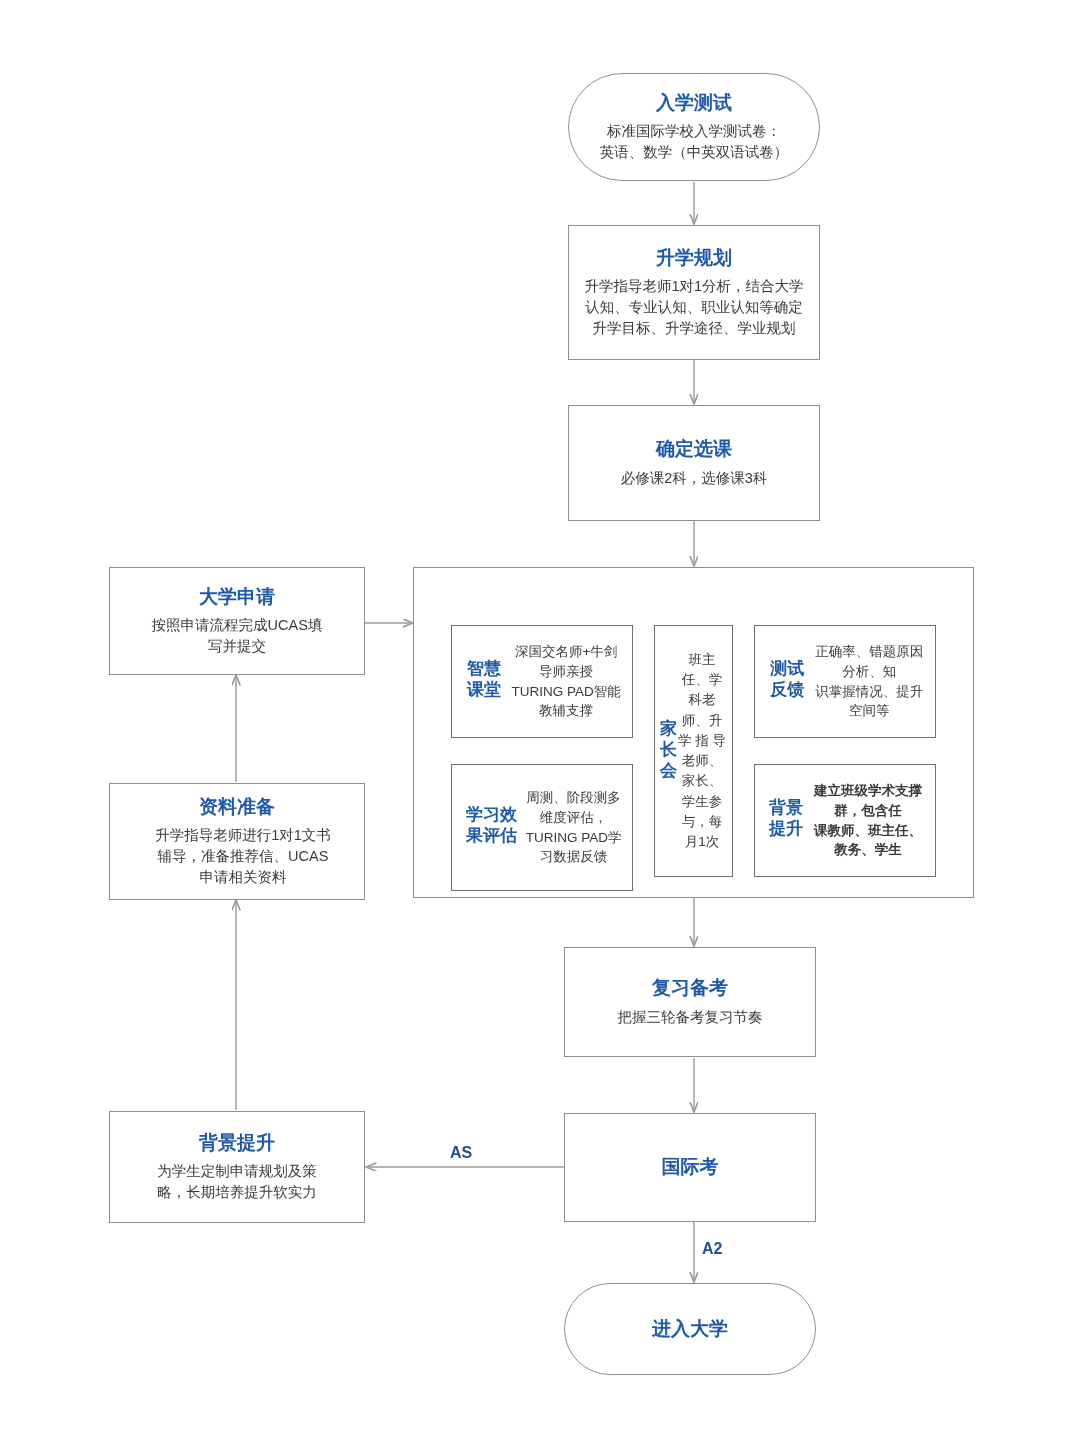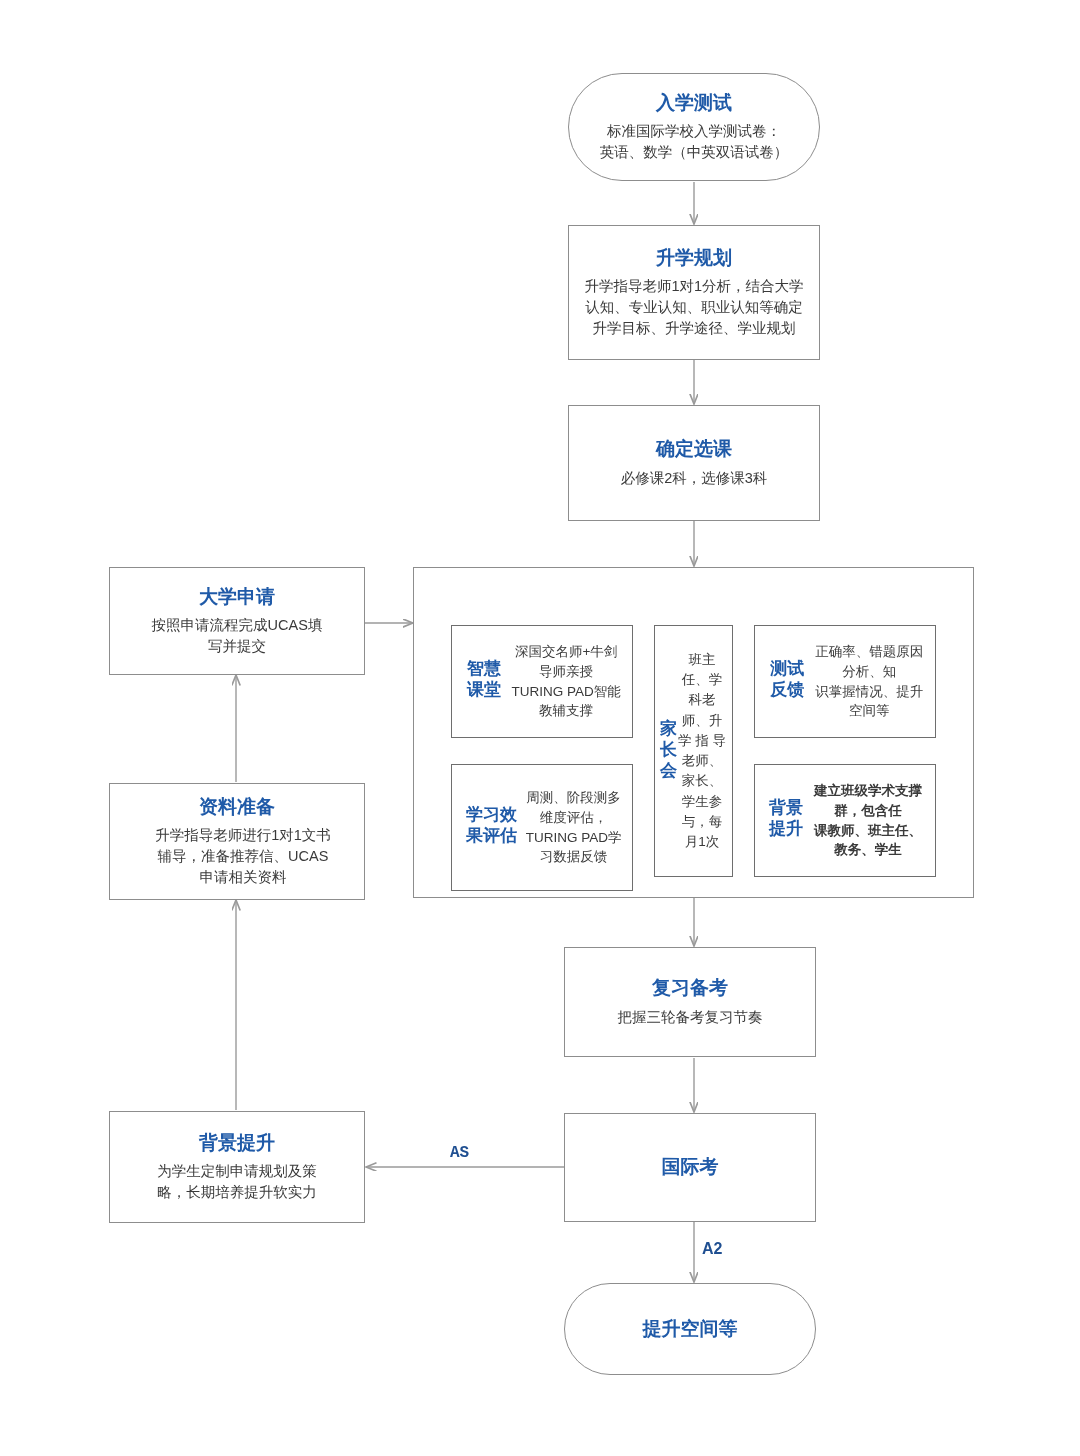--- a/index.html
+++ b/index.html
@@ -225,19 +225,19 @@
   <div class="node" style="left:564px; top:1113px; width:252px; height:109px;">
     <div class="title only">国际考</div>
   </div>
 
   <div class="node" style="left:564px; top:947px; width:252px; height:110px;">
     <div class="title">复习备考</div>
     <div class="desc" style="white-space:pre-line;">把握三轮备考复习节奏</div>
   </div>
 
   <div class="node pill" style="left:564px; top:1283px; width:252px; height:92px;">
-    <div class="title only">提升空间等</div>
-  </div>
-
-  <div class="edge-label" style="left:447px; top:1144px;font-family:Liberation Mono, monospace;">AS</div>
+    <div class="title only">进入大学</div>
+  </div>
+
+  <div class="edge-label" style="left:447px; top:1144px;">AS</div>
   <div class="edge-label" style="left:699px; top:1240px;">A2</div>
 
 </div>
 
 </body></html>

